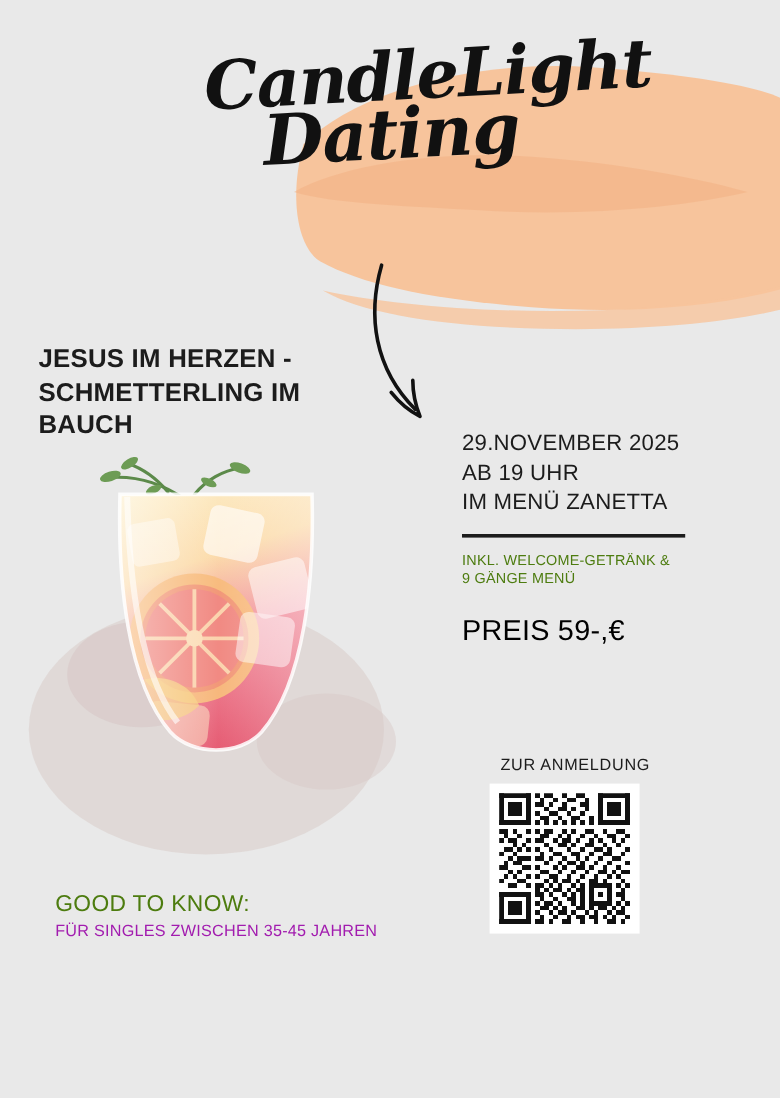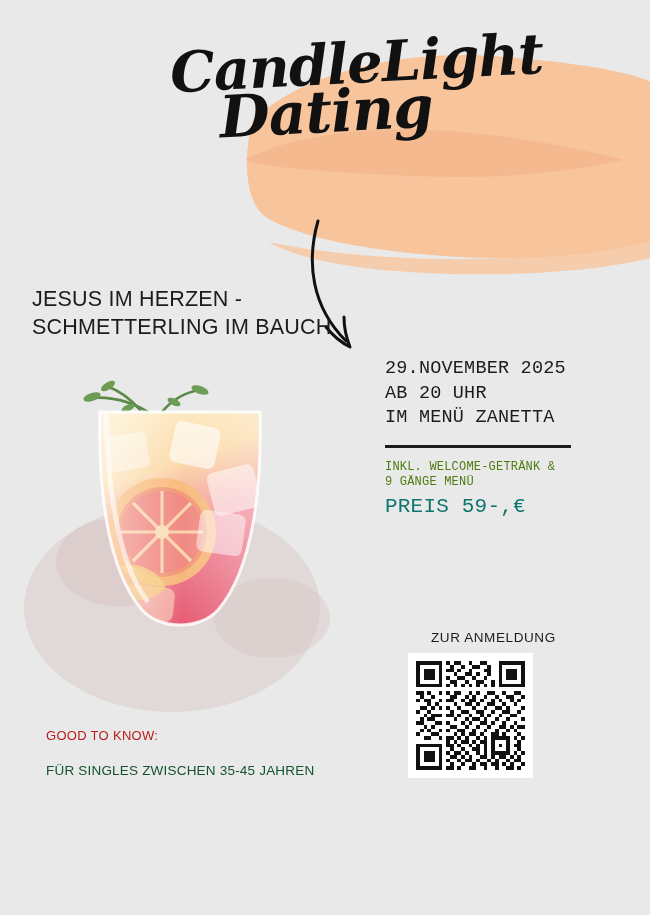--- a/index.html
+++ b/index.html
@@ -70,64 +70,63 @@
     pointer-events: none;
   }
 
   
   .headline {
     position: absolute;
     top: 286px;
     left: 32px;
     width: 300px;
     font-size: 21.5px;
-    font-weight: 400;
+    font-weight: 700;
     line-height: 1.28;
     letter-spacing: 0.2px;
     color: #1c1c1c;
   }
 
   
   .info {
     position: absolute;
     top: 357px;
     left: 385px;
     width: 235px;
-    font-family: Liberation Mono, monospace;
   }
   .info-line {
     font-size: 18.5px;
     line-height: 1.33;
     letter-spacing: 0.2px;
     color: #1c1c1c;
   }
   .rule {
     margin: 14px 0 12px 0;
     width: 186px;
     height: 3px;
     background: #1c1c1c;
   }
   .fine {
     font-size: 12px;
     line-height: 1.28;
     letter-spacing: 0.2px;
     color: #4d7c0f;
   }
   .price {
-    margin-top: 4px;
-    font-size: 21px;
+    margin-top: 21px;
+    font-size: 24px;
     letter-spacing: 0.2px;
-    color: #0f766e;
+    color: #000000;
   }
 
   
   .reg-label {
     position: absolute;
     top: 630px;
-    left: 431px;
+    left: 417px;
     font-size: 13.5px;
     letter-spacing: 0.6px;
     color: #1c1c1c;
   }
   .qr-wrap {
     position: absolute;
     top: 653px;
     left: 408px;
     width: 125px;
     height: 125px;
@@ -144,29 +143,30 @@
   }
 
   
   .gtk {
     position: absolute;
     top: 728px;
     left: 46px;
     width: 320px;
   }
   .gtk-title {
-    font-size: 13px;
+    font-size: 19px;
     letter-spacing: 0.3px;
-    color: #b91c1c;
+    color: #4d7c0f;
+    margin-top: 15px;
   }
   .gtk-sub {
-    margin-top: 20px;
+    margin-top: 3px;
     font-size: 13.5px;
     letter-spacing: 0.2px;
-    color: #14532d;
+    color: #a21caf;
   }
 
   
   .cocktail {
     position: absolute;
     top: 372px;
     left: 22px;
     width: 320px;
     height: 348px;
   }
@@ -189,21 +189,21 @@
 
   <svg class="arrow" viewBox="0 0 100 150" xmlns="http://www.w3.org/2000/svg">
     <path d="M18,6 C6,48 12,92 46,126" stroke="#111" stroke-width="3" fill="none" stroke-linecap="round"></path>
     <path d="M26,112 C34,122 42,128 50,132 C46,122 44,112 44,102" stroke="#111" stroke-width="3" fill="none" stroke-linecap="round" stroke-linejoin="round"></path>
   </svg>
 
   <div class="headline">JESUS IM HERZEN - SCHMETTERLING IM BAUCH</div>
 
   <div class="info">
     <div class="info-line">29.NOVEMBER 2025</div>
-    <div class="info-line">AB 20 UHR</div>
+    <div class="info-line">AB 19 UHR</div>
     <div class="info-line">IM MENÜ ZANETTA</div>
     <div class="rule"></div>
     <div class="fine">INKL. WELCOME-GETRÄNK &amp;</div>
     <div class="fine">9 GÄNGE MENÜ</div>
     <div class="price">PREIS 59-,€</div>
   </div>
 
   <div class="reg-label">ZUR ANMELDUNG</div>
 
   <div class="qr-wrap">

